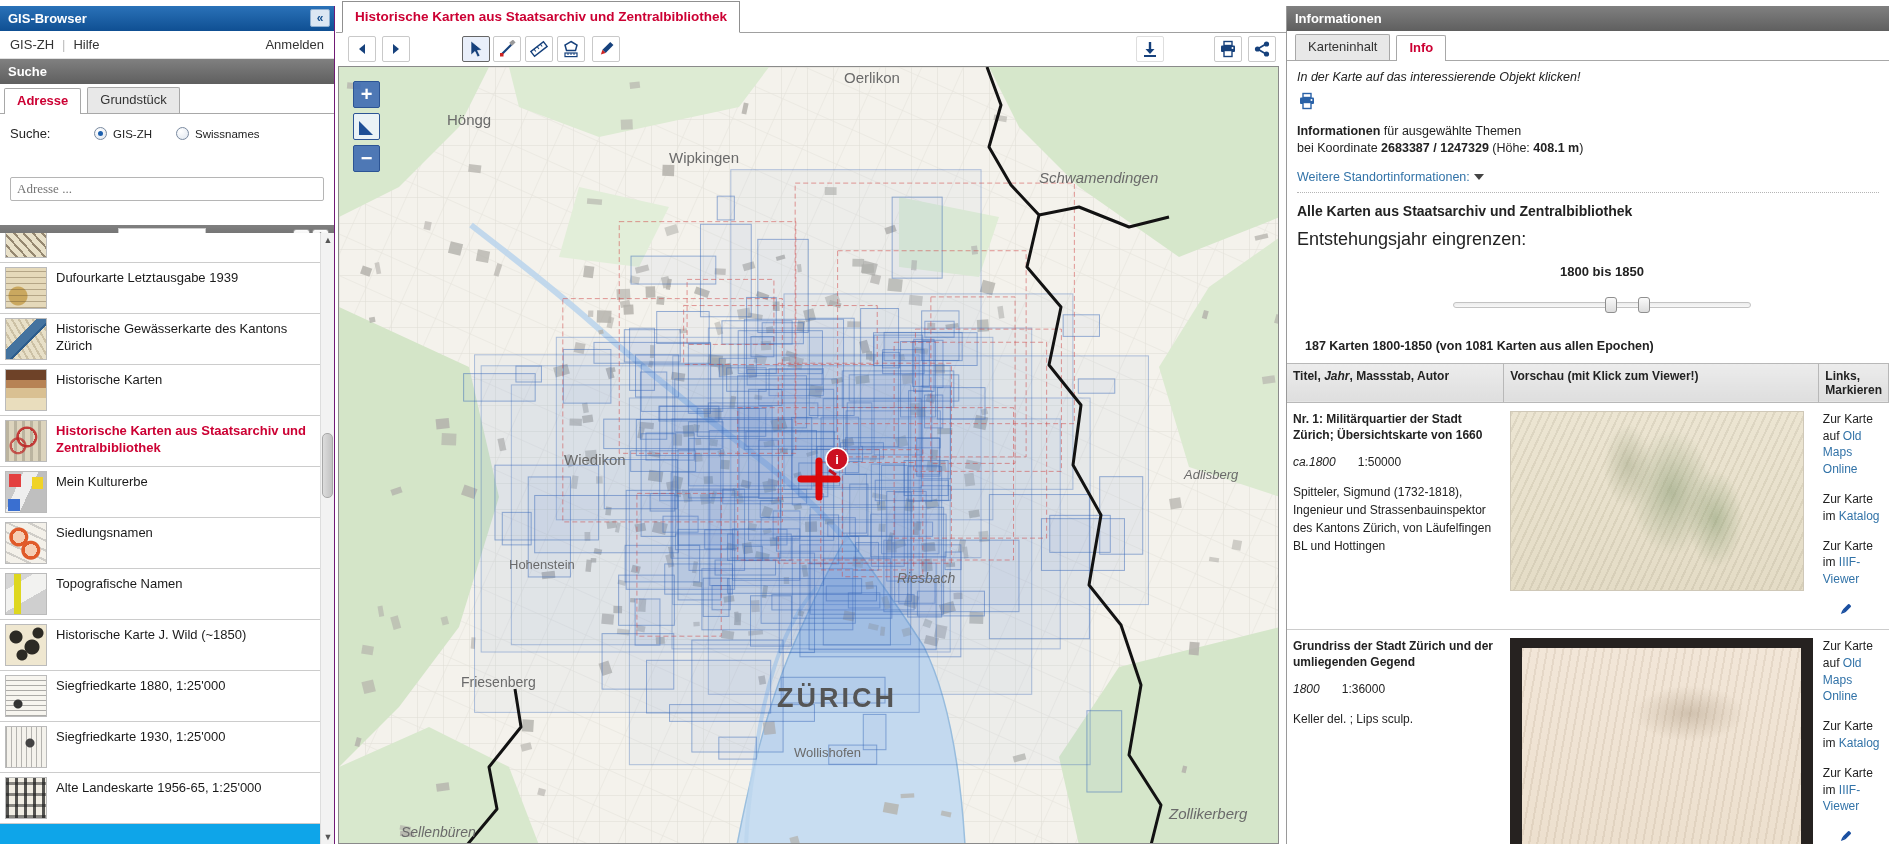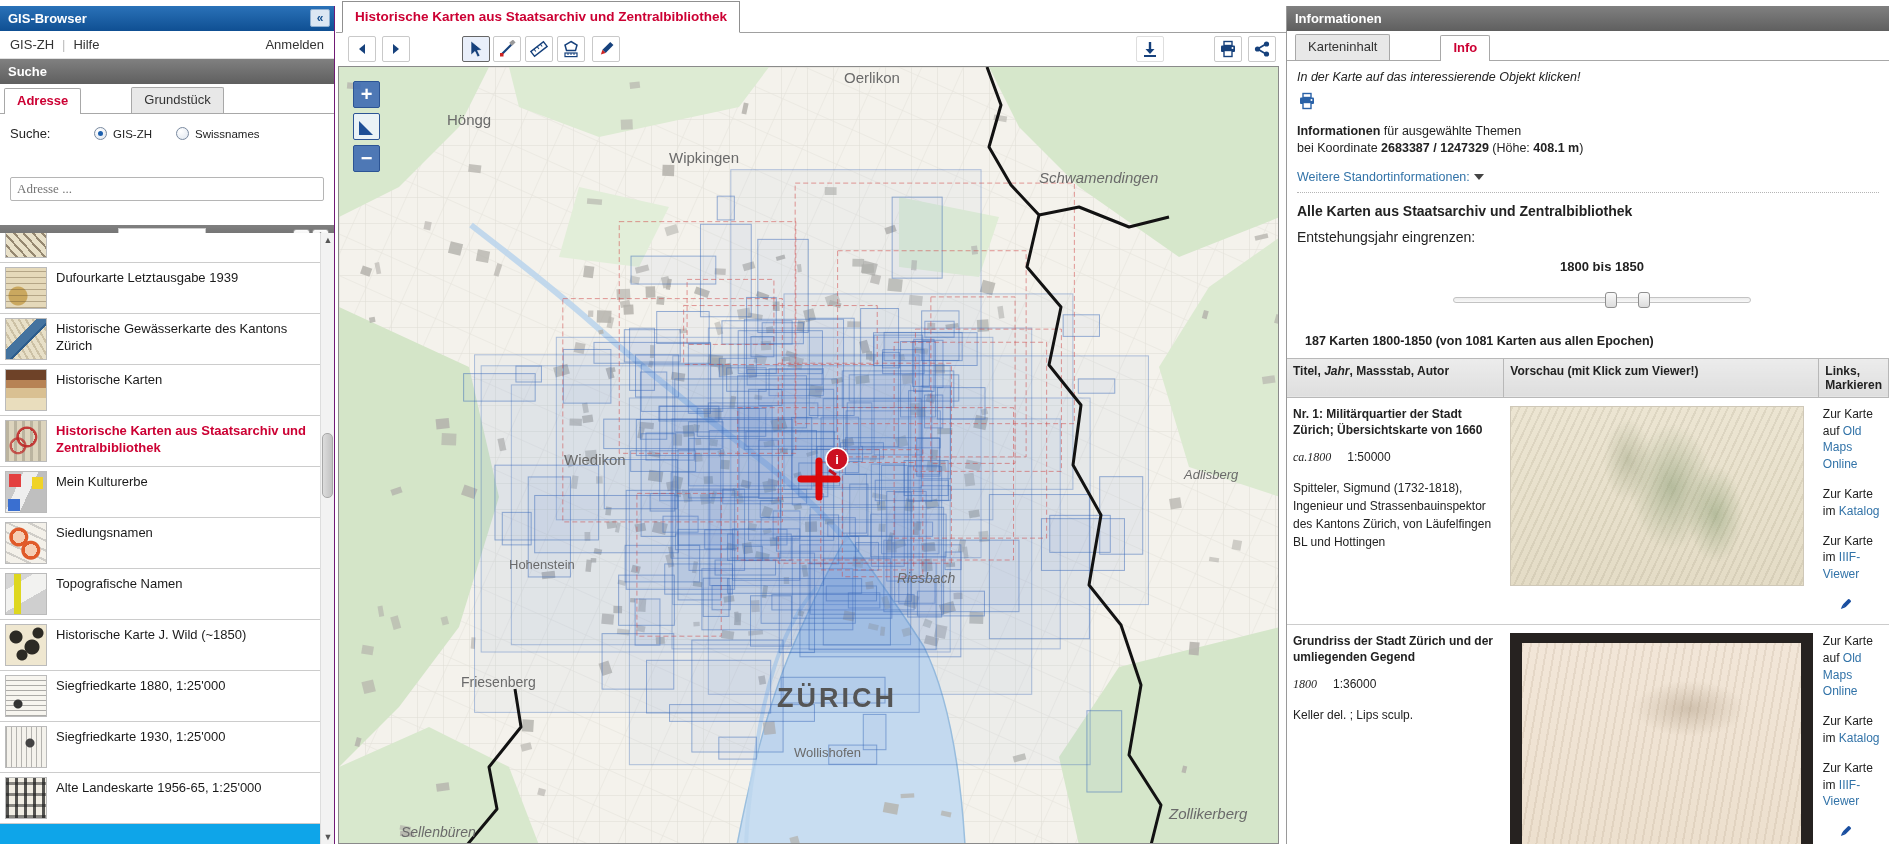--- a/index.html
+++ b/index.html
@@ -11,21 +11,21 @@
   body{font-family:"Liberation Sans",sans-serif;background:#fff;position:relative;font-size:13px;color:#222;}
 
   
   #left-panel{position:absolute;left:0;top:6px;width:335px;height:838px;background:#fff;border-right:1px solid #701a75;}
   .blue-bar{height:25px;background:linear-gradient(180deg,#2a72b8,#0f4f93);color:#fff;font-weight:bold;display:flex;align-items:center;padding:0 8px;position:relative;}
   .collapse-btn{position:absolute;right:4px;top:3px;width:20px;height:18px;background:#dce7f3;border:1px solid #8fb0d2;border-radius:2px;color:#17518f;font-weight:bold;font-size:12px;line-height:16px;text-align:center;cursor:pointer;}
   .menu-row{height:28px;display:flex;align-items:center;padding:0 10px;border-bottom:1px solid #e0e0e0;color:#333;}
   .menu-row .sep{color:#bbb;margin:0 8px;}
   .menu-row .right{margin-left:auto;}
   .gray-bar{height:25px;background:linear-gradient(180deg,#808080,#5f5f5f);color:#fff;font-weight:bold;display:flex;align-items:center;padding:0 8px;}
-  .tab-row{display:flex;border-bottom:1px solid #a8a8a8;background:#fff;padding-top:3px;gap:44px;}
+  .tab-row{display:flex;border-bottom:1px solid #a8a8a8;background:#fff;padding-top:3px;}
   .tab-row .tab{padding:4px 12px 5px;border:1px solid #a8a8a8;border-bottom:none;background:#e8e8e8;color:#333;margin-right:2px;margin-left:4px;border-radius:2px 2px 0 0;cursor:pointer;}
   .tab-row .tab.active{background:#fff;color:var(--accent-red);font-weight:bold;position:relative;top:1px;padding-bottom:6px;}
   .search-body{padding:12px 10px 10px;}
   .radio-line{display:flex;align-items:center;gap:6px;margin-bottom:12px;}
   .radio-line .lbl{width:78px;}
   .radio{width:13px;height:13px;border:1px solid #7a8aa0;border-radius:50%;background:radial-gradient(circle at 35% 30%,#fff,#dfe6ef);display:inline-block;position:relative;flex:0 0 13px;}
   .radio.on::after{content:"";position:absolute;left:3px;top:3px;width:5px;height:5px;border-radius:50%;background:#1b5fae;}
   .radio-lbl{font-size:11.5px;margin-right:18px;}
   .text-input{width:100%;height:24px;border:1px solid #b5b5b5;border-radius:2px;padding:0 6px;font-size:13px;color:#999;background:#fff;font-family:Liberation Serif, serif;margin-top:24px;}
   #karten-bar{margin-top:14px;position:relative;}
@@ -75,32 +75,32 @@
   
   #right-panel{position:absolute;left:1286px;top:6px;width:603px;height:838px;background:#fff;border-left:1px solid #9a9a9a;overflow:hidden;}
   #rp-tabs{display:flex;border-bottom:1px solid #a8a8a8;padding:3px 0 0 4px;background:#fff;}
   #rp-content{padding:7px 10px 0;}
   .hint{font-style:italic;font-size:12.5px;margin:2px 0 8px;}
   .info-line{font-size:12.5px;line-height:1.35;}
   .blue-link{color:var(--link-blue);font-size:12.5px;text-decoration:none;cursor:pointer;}
   .caret{display:inline-block;width:0;height:0;border-left:5px solid transparent;border-right:5px solid transparent;border-top:6px solid #444;vertical-align:middle;margin-left:4px;}
   .dotted-sep{border-bottom:1px dotted #b5b5b5;margin:8px 0 10px;}
   .rp-h3{font-size:14px;font-weight:bold;margin:2px 0 10px;}
-  .rp-sub{font-size:14px;margin-bottom:14px;}
+  .rp-sub{font-size:18px;margin-bottom:14px;}
   .range-label{font-weight:bold;font-size:13px;text-align:center;width:300px;margin:0 0 18px 155px;}
   .slider{position:relative;width:298px;height:16px;margin-left:156px;margin-bottom:26px;}
   .slider .track{position:absolute;left:0;right:0;top:5px;height:6px;background:linear-gradient(#ececec,#f8f8f8);border:1px solid #c3c3c3;border-radius:3px;}
   .slider .handle{position:absolute;top:0;width:12px;height:16px;background:linear-gradient(#fafafa,#dcdcdc);border:1px solid #8f8f8f;border-radius:3px;cursor:pointer;}
   .result-count{font-weight:bold;font-size:12.5px;margin:0 8px 10px;}
   table.maps{border-collapse:collapse;width:602px;margin-left:-10px;font-size:12px;}
   table.maps th{background:linear-gradient(#ececec,#dedede);border:1px solid #b8b8b8;border-left:none;text-align:left;padding:5px 6px;font-size:12px;vertical-align:top;}
   table.maps td{border-bottom:1px solid #ccc;padding:8px 6px;vertical-align:top;}
   td.c-title{width:228px;} td.c-prev{width:312px;} td.c-links{width:62px;padding-left:4px!important;padding-right:2px!important;}
   .row-title{font-weight:bold;line-height:1.35;margin-bottom:12px;}
-  .row-year{margin-bottom:14px;} .row-year .yr{font-style:italic;margin-right:16px;font-family:Liberation Serif, serif;}
+  .row-year{margin-bottom:14px;} .row-year .yr{font-style:italic;margin-right:22px;}
   .row-author{line-height:1.5;}
   .prev1{width:294px;height:180px;border:1px solid #cfc8b8;background:
      radial-gradient(ellipse 60px 90px at 55% 45%,rgba(130,150,110,.5),transparent 70%),
      radial-gradient(ellipse 40px 70px at 70% 60%,rgba(120,145,100,.45),transparent 70%),
      radial-gradient(ellipse 35px 60px at 40% 30%,rgba(140,150,115,.4),transparent 70%),
      repeating-linear-gradient(115deg,rgba(120,110,80,.12) 0 2px,transparent 2px 7px),
      linear-gradient(#ece5d2,#e4dcc6);}
   .prev2{width:303px;height:256px;background:#262220;padding:10px 12px 0;position:relative;}
   .prev2 .inner{width:100%;height:218px;background:
      radial-gradient(ellipse 80px 40px at 60% 30%,rgba(150,130,105,.35),transparent 70%),

